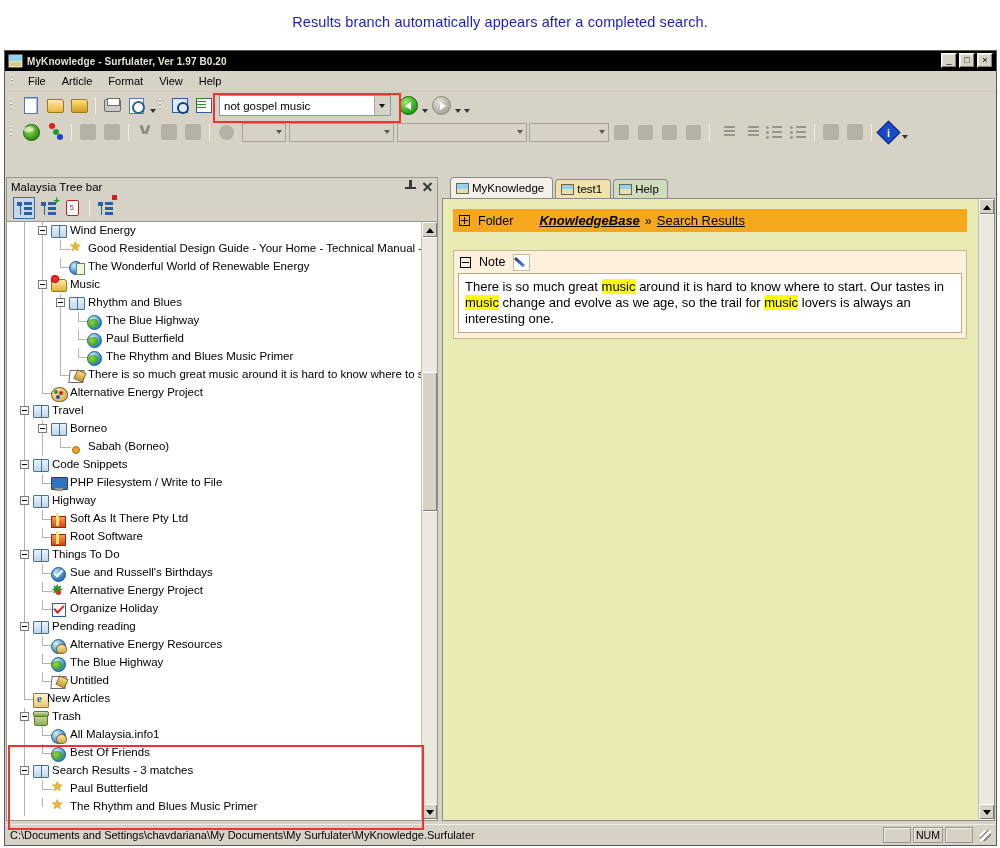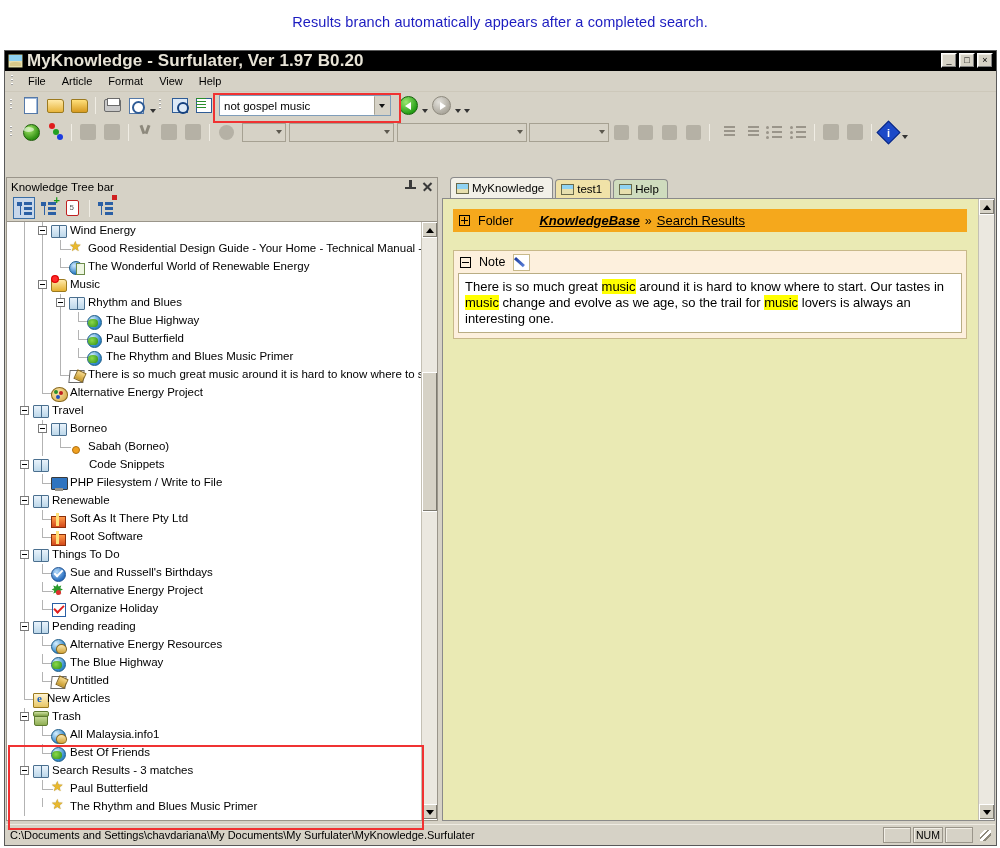--- a/index.html
+++ b/index.html
@@ -37,21 +37,21 @@
     width: 15px; height: 14px; margin-right: 4px;
     background: linear-gradient(#8fd2f2 0 48%, #e7dfae 48% 100%);
     border: 1px solid #6a6a4a; border-radius: 1px;
     position: relative; flex: none;
   }
   .titlebar .tbicon:after {
     content:""; position:absolute; left:1px; bottom:1px; width:11px;height:4px;
     background:#d8c98a; border-radius:40% 40% 0 0;
   }
   .titlebar .ttl {
-    color: #e7e3d6; font-size: 17px; font-weight: bold;
+    color: #e7e3d6; font-size: 10px; font-weight: bold;
     white-space: nowrap; letter-spacing: .1px;
   }
   .winbtns { position:absolute; right: 3px; top: 2px; display: flex; gap: 2px; }
   .winbtn {
     width: 16px; height: 15px; background: #d6d2c6;
     border: 1px solid #000; border-top-color:#fff; border-left-color:#fff;
     box-shadow: inset -1px -1px 0 #808080, inset 1px 1px 0 #efece3;
     position: relative; font-size: 9px; line-height: 13px; text-align:center;
     color:#000; font-family: "Liberation Sans", sans-serif;
   }
@@ -541,21 +541,21 @@
             <span>i</span>
           </span>
         </span>
       <span class="dd-arrow small"></span>
     </div>
 
     <div class="client">
 
       <div class="leftpane">
         <div class="panetitle">
-          <span>Knowledge Tree bar</span>
+          <span>Malaysia Tree bar</span>
           <span class="spacer"></span>
           <span class="pin"></span>
           <span class="xclose"></span>
         </div>
 
         <div class="treetools">
           <span class="ttbtn sel">
             <span class="ic-tree">
                 <i class="r1"></i>
                 <i class="v"></i>
@@ -724,39 +724,39 @@
                 </span>
                 <span style="position: absolute; left: 81px; top: 2px;">Sabah (Borneo)</span>
               </div>
               <div class="row">
                 <span class="tl" style="left: 17px; top: 0px; width: 1px; height: 18px; opacity: 0.75;"></span>
                 <span class="tl" style="left: 17px; top: 9px; width: 5px; height: 1px; opacity: 0.75;"></span>
                 <span class="expander" style="left: 13px; top: 4px;"></span>
                 <span class="tico" style="position: absolute; left: 26px; top: 1px;">
                   <span class="ic-book" style="position: absolute; left: 0px; top: 2px;"></span>
                 </span>
-                <span style="position: absolute; left: 45px; top: 2px; margin-left: 37px;">Code Snippets</span>
+                <span style="position: absolute; left: 45px; top: 2px;">Code Snippets</span>
               </div>
               <div class="row">
                 <span class="tl" style="left: 17px; top: 0px; width: 1px; height: 18px; opacity: 0.75;"></span>
                 <span class="tl" style="left: 35px; top: 0px; width: 1px; height: 9px; opacity: 0.75;"></span>
                 <span class="tl" style="left: 35px; top: 9px; width: 11px; height: 1px; opacity: 0.75;"></span>
                 <span class="tico" style="position: absolute; left: 44px; top: 1px;">
                   <span class="ic-monitor" style="position: absolute; left: 0px; top: 2px;"></span>
                 </span>
                 <span style="position: absolute; left: 63px; top: 2px;">PHP Filesystem / Write to File</span>
               </div>
               <div class="row">
                 <span class="tl" style="left: 17px; top: 0px; width: 1px; height: 18px; opacity: 0.75;"></span>
                 <span class="tl" style="left: 17px; top: 9px; width: 5px; height: 1px; opacity: 0.75;"></span>
                 <span class="expander" style="left: 13px; top: 4px;"></span>
                 <span class="tico" style="position: absolute; left: 26px; top: 1px;">
                   <span class="ic-book" style="position: absolute; left: 0px; top: 2px;"></span>
                 </span>
-                <span style="position: absolute; left: 45px; top: 2px;">Renewable</span>
+                <span style="position: absolute; left: 45px; top: 2px;">Highway</span>
               </div>
               <div class="row">
                 <span class="tl" style="left: 17px; top: 0px; width: 1px; height: 18px; opacity: 0.75;"></span>
                 <span class="tl" style="left: 35px; top: 0px; width: 1px; height: 9px; opacity: 0.75;"></span>
                 <span class="tl" style="left: 35px; top: 9px; width: 11px; height: 1px; opacity: 0.75;"></span>
                 <span class="tico" style="position: absolute; left: 44px; top: 1px;">
                   <span class="ic-gift" style="position: absolute; left: 0px; top: 2px;"></span>
                 </span>
                 <span style="position: absolute; left: 63px; top: 2px;">Soft As It There Pty Ltd</span>
               </div>

